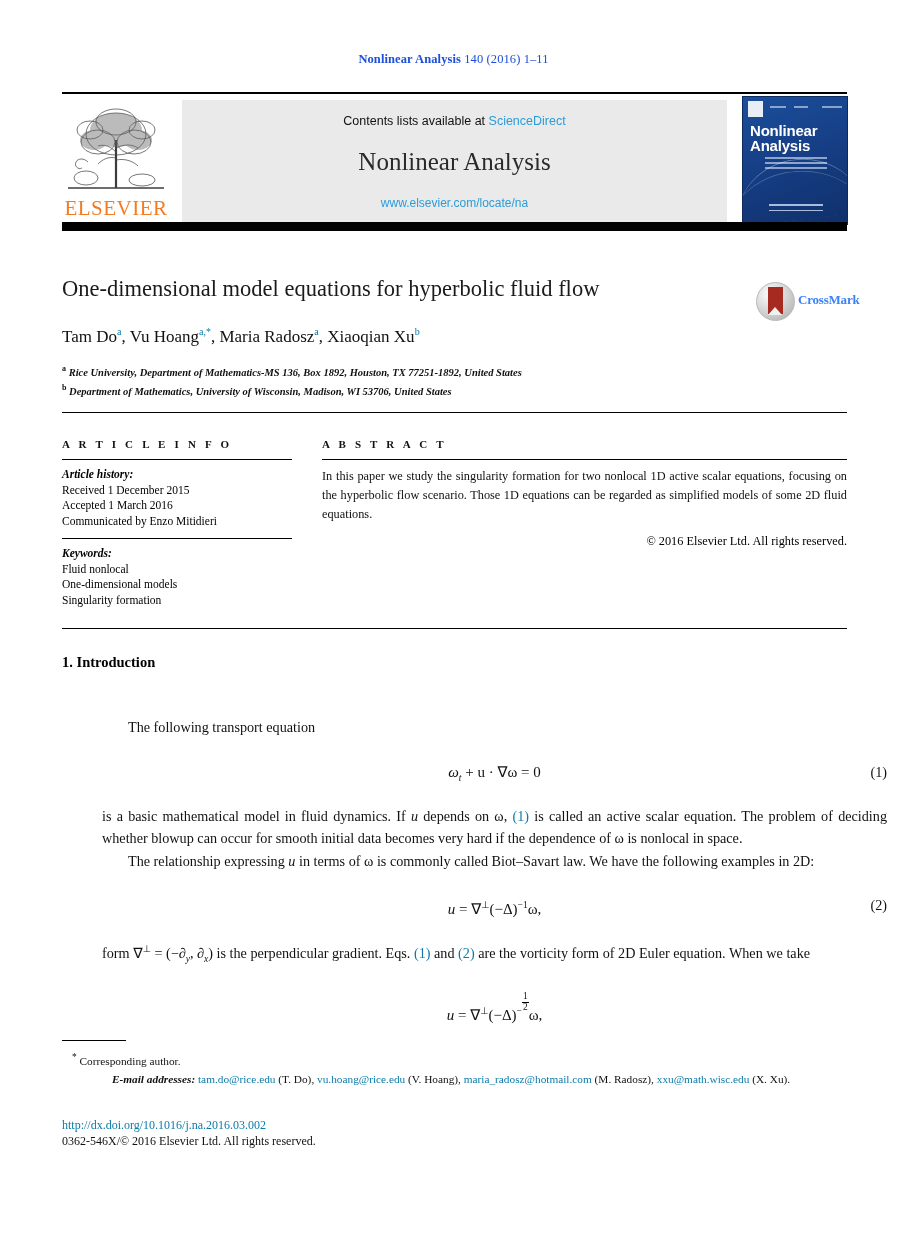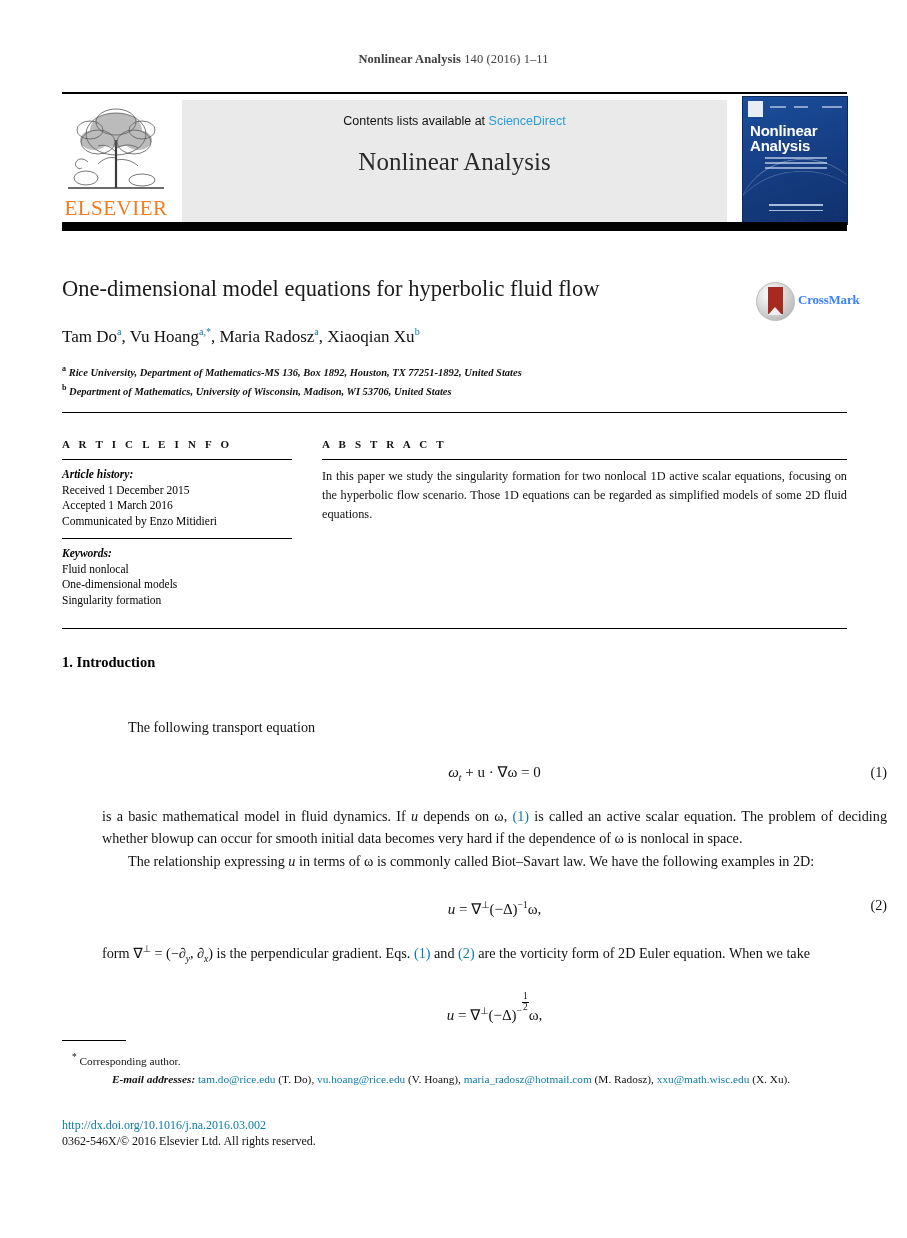--- a/index.html
+++ b/index.html
@@ -5,21 +5,21 @@
   html,body{margin:0;padding:0;background:#ffffff;}
   body{
     width:907px;height:1238px;position:relative;overflow:hidden;
     font-family:"Liberation Serif","DejaVu Serif",serif;color:#000;
   }
   .page{position:absolute;left:0;top:0;width:907px;height:1238px;}
 
   
   .runhead{
     position:absolute;left:0;top:52px;width:907px;text-align:center;
-    font-size:12.5px;color:#404040;letter-spacing:.1px;
+    font-size:12.5px;color:#1d4ed8;letter-spacing:.1px;
   }
   .runhead b{font-weight:bold;}
 
   
   .masthead{position:absolute;left:62px;top:92px;width:785px;height:133px;}
   .mast-rule-top{position:absolute;left:0;top:0;width:785px;height:1.5px;background:#000;}
   .elsevier-logo{
     position:absolute;left:2px;top:8px;width:104px;height:122px;
   }
   .tree-box{position:absolute;left:0;top:0;width:104px;height:94px;overflow:hidden;}
@@ -211,20 +211,21 @@
         </svg>
       </div>
       <div class="elsevier-word">ELSEVIER</div>
     </div>
 
     <div class="mast-center">
       <div class="mast-avail">
         <span>Contents lists available at </span><span class="sd">ScienceDirect</span>
       </div>
       <div class="mast-title">Nonlinear Analysis</div>
+      <div class="mast-url">www.elsevier.com/locate/na</div>
     </div>
 
     <div class="cover">
       <div class="cover-head">
         <div class="cover-els"></div>
         <div class="cover-dash" style="left:22px;top:5px;width:16px;"></div>
         <div class="cover-dash" style="left:46px;top:5px;width:14px;"></div>
         <div class="cover-dash" style="left:74px;top:5px;width:20px;"></div>
       </div>
       <div class="cover-title">
@@ -282,20 +283,21 @@
       <div>Fluid nonlocal</div>
       <div>One-dimensional models</div>
       <div>Singularity formation</div>
     </div>
   </div>
 
   <div class="abscol">
     <div class="sechead">A B S T R A C T</div>
     <div class="boxrule"></div>
     <div class="abstext">In this paper we study the singularity formation for two nonlocal 1D active scalar equations, focusing on the hyperbolic flow scenario. Those 1D equations can be regarded as simplified models of some 2D fluid equations.</div>
+    <div class="copyline">© 2016 Elsevier Ltd. All rights reserved.</div>
   </div>
 
   <div class="sec-rule"></div>
 
   <div class="intro-head">1. Introduction</div>
 
   <div class="body">
     <p class="indent">The following transport equation</p>
 
     <div class="eqrow">

